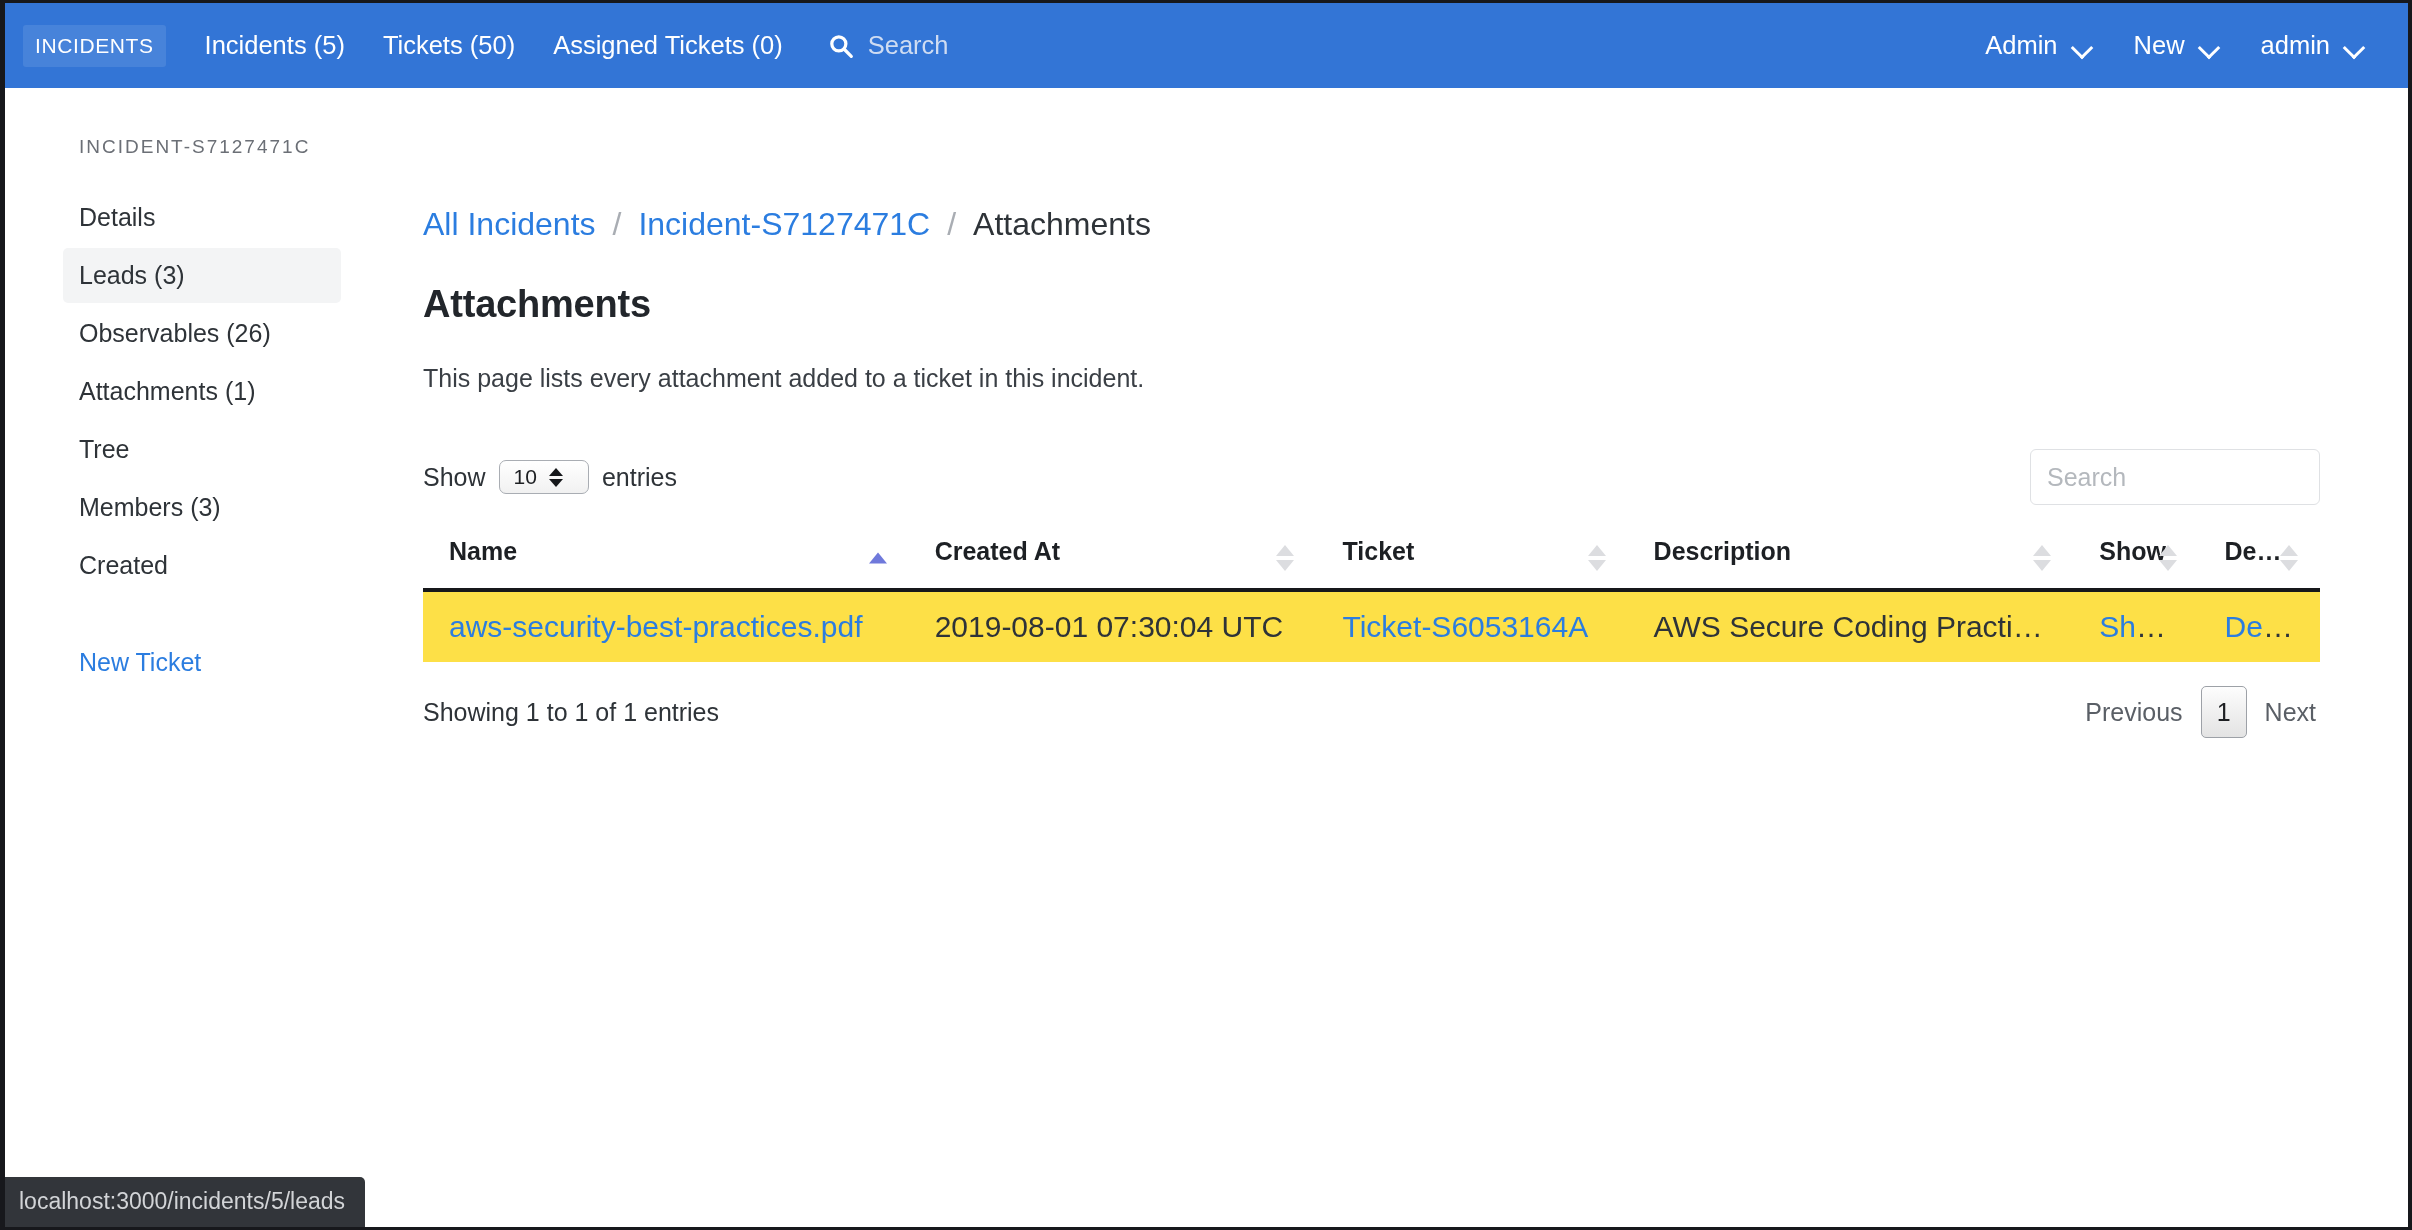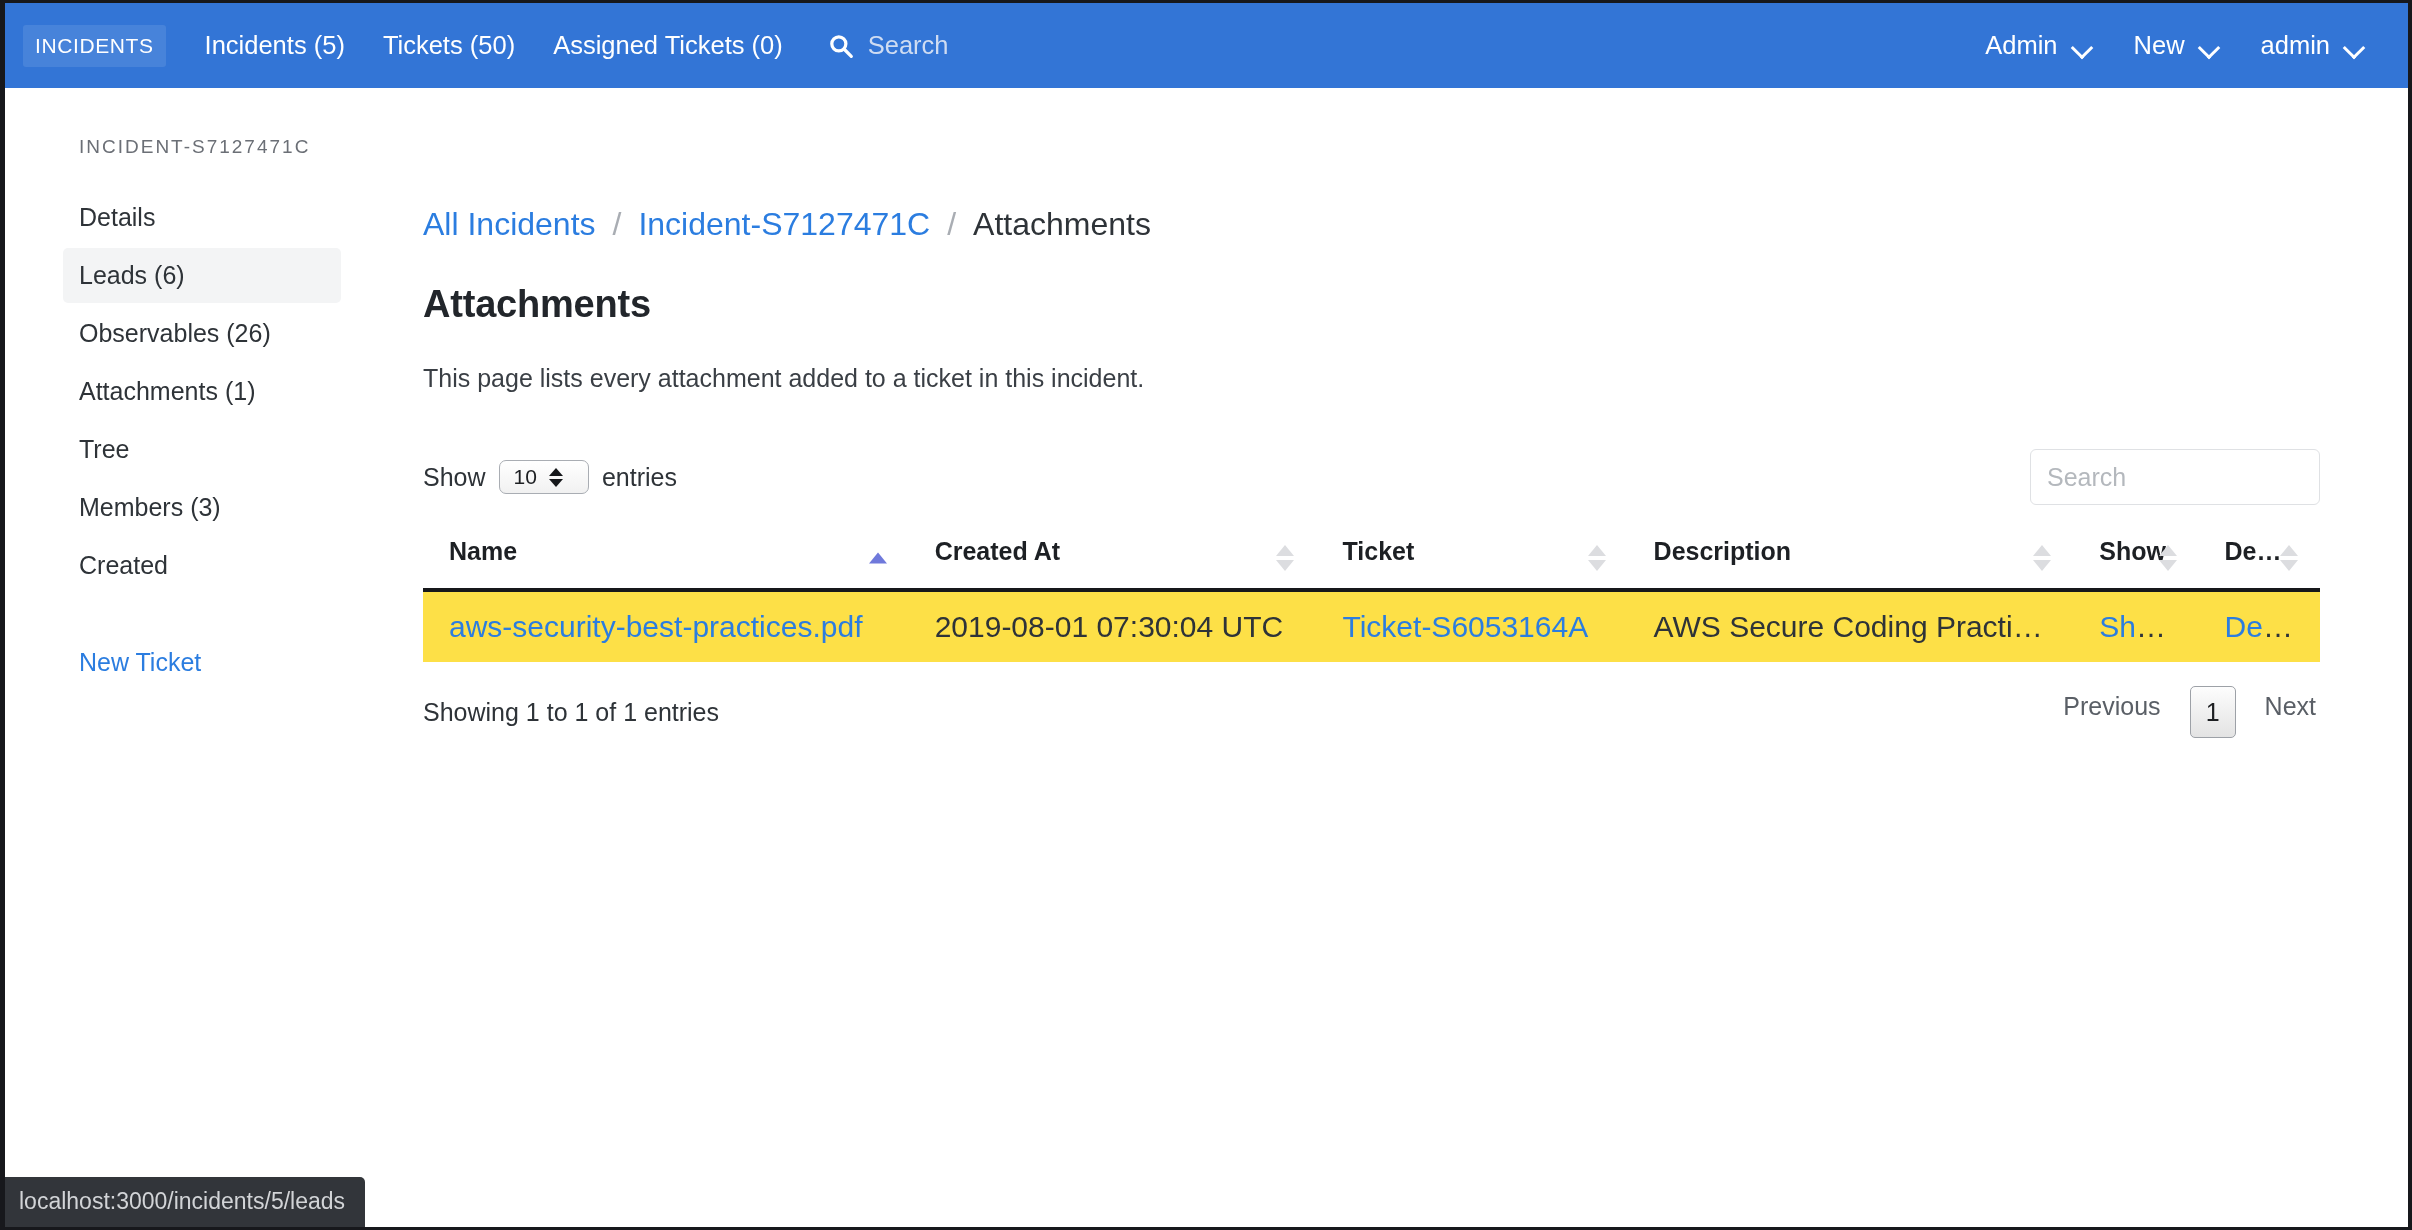--- a/index.html
+++ b/index.html
@@ -263,21 +263,21 @@
   table.dt tbody td a { color: #2b7de0; text-decoration: none; }
 
   
   .dt-footer {
     display: flex;
     align-items: center;
     justify-content: space-between;
     margin-top: 24px;
   }
   .dt-info { font-size: 25px; color: #2e3338; padding-left: 0; }
-  .dt-paginate { display: flex; gap: 25px; }
+  .dt-paginate { display: flex; align-items: center; gap: 14px; }
   .pg { font-size: 25px; color: #5a5f66; padding: 6px 4px; }
   .pg-num {
     font-size: 25px;
     color: #1d1f22;
     border: 1.5px solid #9da1a7;
     border-radius: 5px;
     background: linear-gradient(#fdfdfd,#e3e3e3);
     width: 46px;
     height: 52px;
     display: flex;
@@ -333,21 +333,21 @@
       </div>
     </div>
   </div>
 
   <div class="page">
 
     <div class="sidebar">
       <div class="sidebar-title">INCIDENT-S7127471C</div>
       <ul class="side-nav">
         <li class="side-item">Details</li>
-        <li class="side-item active">Leads (6)</li>
+        <li class="side-item active">Leads (3)</li>
         <li class="side-item">Observables (26)</li>
         <li class="side-item">Attachments (1)</li>
         <li class="side-item">Tree</li>
         <li class="side-item">Members (3)</li>
         <li class="side-item">Created</li>
       </ul>
       <div class="side-newticket">New Ticket</div>
     </div>
 
     <div class="main">

